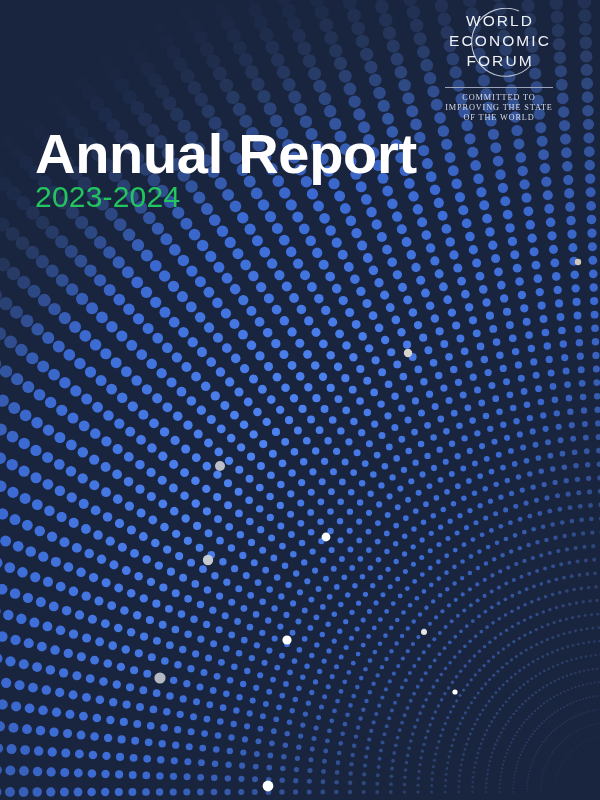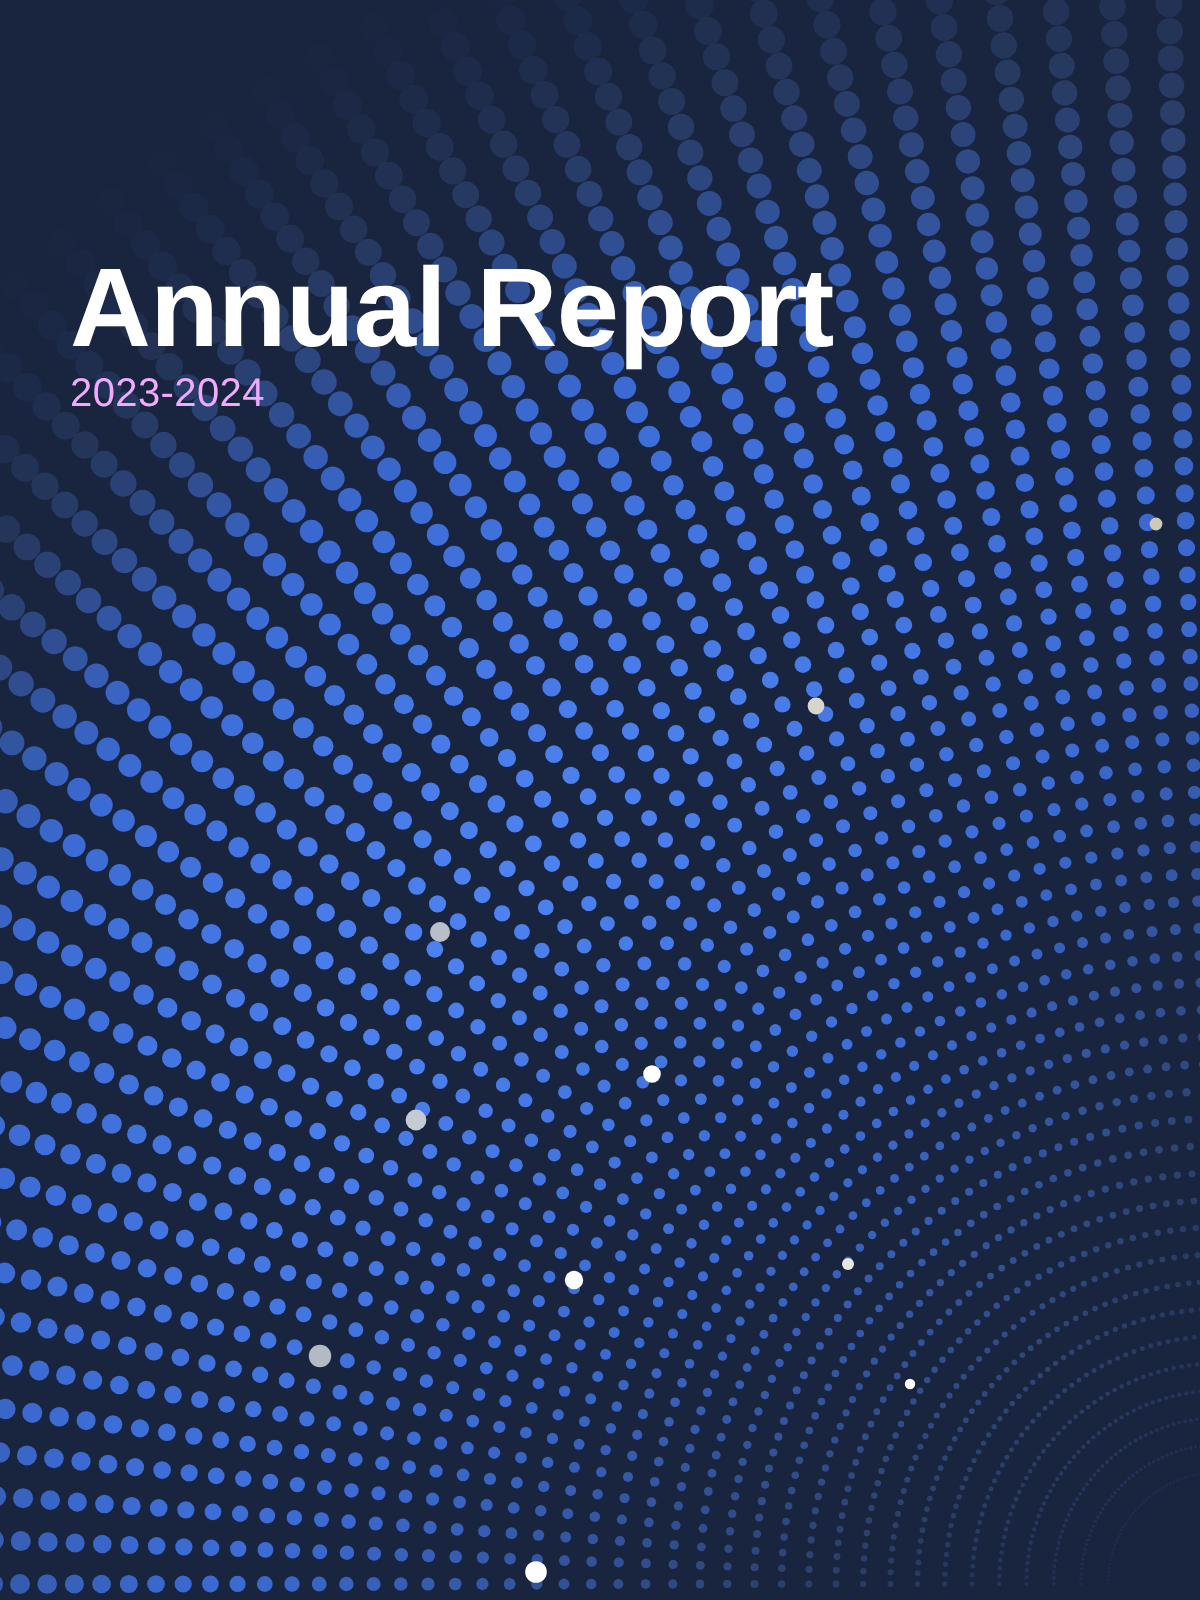--- a/index.html
+++ b/index.html
@@ -80,23 +80,23 @@
   #maintitle{
     font-size:56px;
     font-weight:700;
     color:#ffffff;
     letter-spacing:-0.3px;
     line-height:46px;
     margin:0;
     white-space:nowrap;
   }
   #subtitle{
-    font-size:20px;
+    font-size:30px;
     font-weight:300;
-    color:#f0abfc;
+    color:#22c55e;
     letter-spacing:0.2px;
     line-height:40px;
     margin:0;
     white-space:nowrap;
   }
 </style>
 </head>
 <body>
 
 <div id="cover">
@@ -2499,19 +2499,35 @@
       <circle cx="326" cy="537" r="4.4" fill="#ffffff"></circle>
       <circle cx="208" cy="560" r="5.2" fill="#c6cad2"></circle>
       <circle cx="287" cy="640" r="4.6" fill="#ffffff"></circle>
       <circle cx="160" cy="678" r="5.6" fill="#b4b9c3"></circle>
       <circle cx="424" cy="632" r="3" fill="#e8e6e0"></circle>
       <circle cx="455" cy="692" r="2.6" fill="#ffffff"></circle>
       <circle cx="268" cy="786" r="5.4" fill="#ffffff"></circle>
       <circle cx="578" cy="262" r="3.2" fill="#cfc9ba"></circle>
     </svg>
 
+  <div id="logo">
+    <div class="logo-mark">
+      <svg class="logo-arc" viewBox="0 0 150 72">
+        <path d="M 95 3 A 34 34 0 1 0 107 57" fill="none" stroke="#c9d0de" stroke-width="1.1" opacity="0.92"></path>
+      </svg>
+      <div class="logo-words">
+        <div class="logo-word">WORLD</div>
+        <div class="logo-word">ECONOMIC</div>
+        <div class="logo-word">FORUM</div>
+      </div>
+    </div>
+    <div class="logo-rule"></div>
+    <div class="logo-tag">COMMITTED TO</div>
+    <div class="logo-tag">IMPROVING THE STATE</div>
+    <div class="logo-tag">OF THE WORLD</div>
+  </div>
 
   <div id="titleblock">
     <div id="maintitle">Annual Report</div>
     <div id="subtitle">2023-2024</div>
   </div>
 
 </div>
 
 </body></html>

